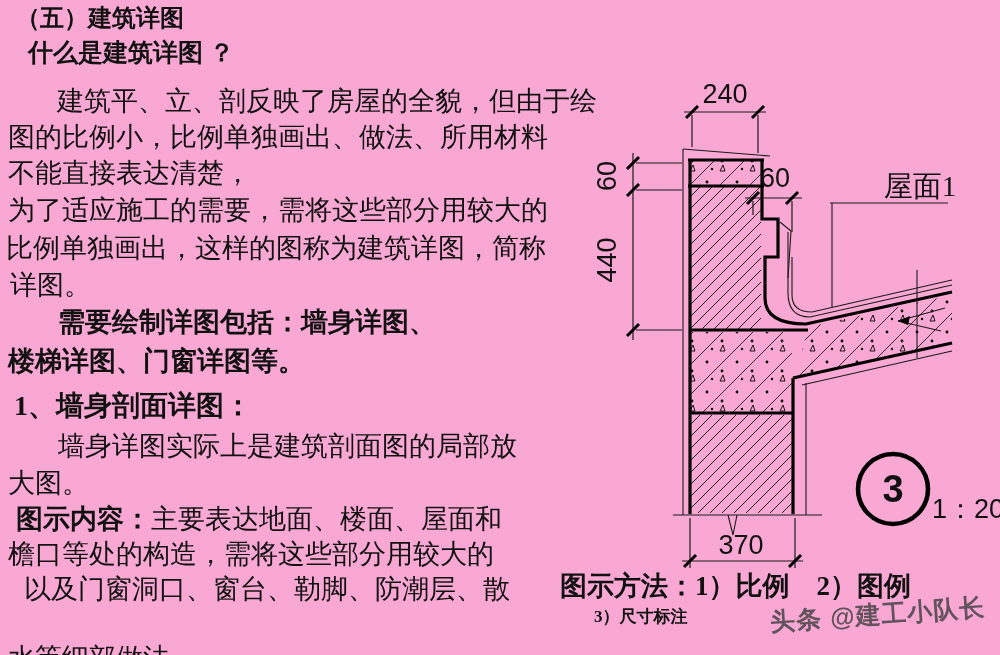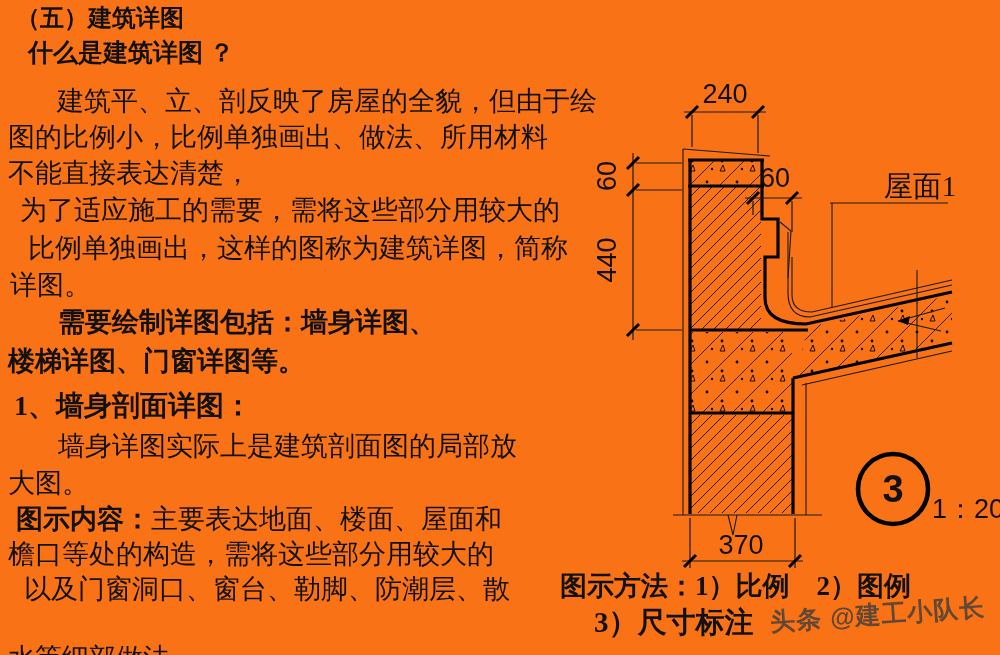--- a/index.html
+++ b/index.html
@@ -1,16 +1,16 @@
 <!DOCTYPE html>
 <html><head>
 <meta charset="utf-8">
 <style>
   html,body{margin:0;padding:0;background:#fff;}
-  #page{position:relative;width:1000px;height:655px;background:#f97316;overflow:hidden;
+  #page{position:relative;width:1000px;height:655px;background:#f9a8d4;overflow:hidden;
         font-family:"Liberation Serif", serif;color:#111;}
   .tl{position:absolute;white-space:nowrap;line-height:1;}
   .b{font-weight:bold;}
   .body27{font-size:27px;font-family:Liberation Serif, serif;}
   #wm{position:absolute;left:770px;top:598px;font-size:25px;font-weight:bold;
       color:#3d3d3d;opacity:.8;transform:rotate(-4deg);letter-spacing:1px;
       font-family:"Liberation Sans", sans-serif;}
   svg text{fill:#111;}
   .dimtxt{font-family:"Liberation Sans", sans-serif;font-size:27px;}
   .thick{stroke:#000;stroke-width:3.2;fill:none;}
@@ -22,35 +22,35 @@
 <body>
 
 <div id="page">
 
   <div class="tl b" style="left:16px;top:6px;font-size:24px;">（五）建筑详图</div>
   <div class="tl b" style="left:28px;top:40px;font-size:25px;text-align:center;">什么是建筑详图 ？</div>
 
   <div class="tl body27" style="left:57px;top:88px;">建筑平、立、剖反映了房屋的全貌，但由于绘</div>
   <div class="tl body27" style="left:8px;top:124px;">图的比例小，比例单独画出、做法、所用材料</div>
   <div class="tl body27" style="left:8px;top:160px;">不能直接表达清楚，</div>
-  <div class="tl body27" style="left:20px;top:197px;">为了适应施工的需要，需将这些部分用较大的</div>
-  <div class="tl body27" style="left:28px;top:235px;text-align:center;">比例单独画出，这样的图称为建筑详图，简称</div>
+  <div class="tl body27" style="left:8px;top:197px;">为了适应施工的需要，需将这些部分用较大的</div>
+  <div class="tl body27" style="left:6px;top:235px;text-align:center;">比例单独画出，这样的图称为建筑详图，简称</div>
   <div class="tl body27" style="left:10px;top:272px;">详图。</div>
   <div class="tl body27 b" style="left:58px;top:309px;">需要绘制详图包括：墙身详图、</div>
   <div class="tl body27 b" style="left:8px;top:348px;">楼梯详图、门窗详图等。</div>
   <div class="tl b" style="left:14px;top:392px;font-size:28px;">1、墙身剖面详图：</div>
   <div class="tl body27" style="left:58px;top:433px;">墙身详图实际上是建筑剖面图的局部放</div>
   <div class="tl body27" style="left:8px;top:470px;">大图。</div>
   <div class="tl body27" style="left:8px;top:506px;margin-left:8px;"><span class="b">图示内容：</span><span>主要表达地面、楼面、屋面和</span></div>
   <div class="tl body27" style="left:8px;top:541px;">檐口等处的构造，需将这些部分用较大的</div>
   <div class="tl body27" style="left:8px;top:576px;margin-left:16px;">以及门窗洞口、窗台、勒脚、防潮层、散</div>
   <div class="tl body27" style="left:8px;top:645px;">水等细部做法。</div>
 
   <div class="tl b" style="left:560px;top:573px;font-size:27px;">图示方法：1）比例　2）图例</div>
-  <div class="tl b" style="left:594px;top:608px;font-size:29px;">3）尺寸标注</div>
+  <div class="tl b" style="left:594px;top:608px;font-size:17px;">3）尺寸标注</div>
   <div id="wm">头条 @建工小队长</div>
 
   <svg style="position:absolute;left:580px;top:55px;" width="420" height="600" viewBox="0 0 420 600">
     <defs>
       <pattern id="brick" width="12" height="12" patternUnits="userSpaceOnUse">
         <path d="M0,12 L12,0" stroke="#1a1a1a" stroke-width="1"></path>
       </pattern>
       <pattern id="conc" width="30" height="30" patternUnits="userSpaceOnUse">
         <path d="M0,30 L30,0" stroke="#1a1a1a" stroke-width="0.9"></path>
         <circle cx="7" cy="7" r="1.4" fill="#000"></circle>

